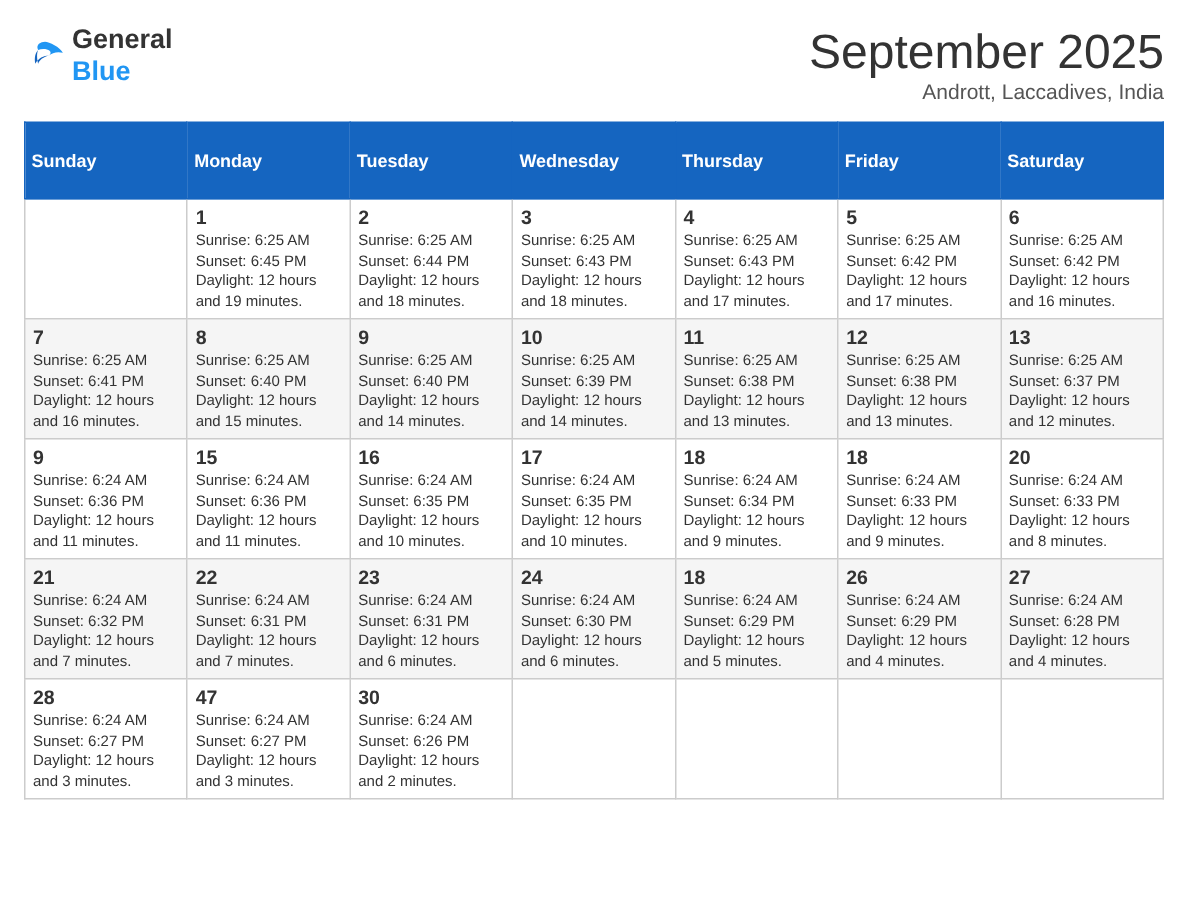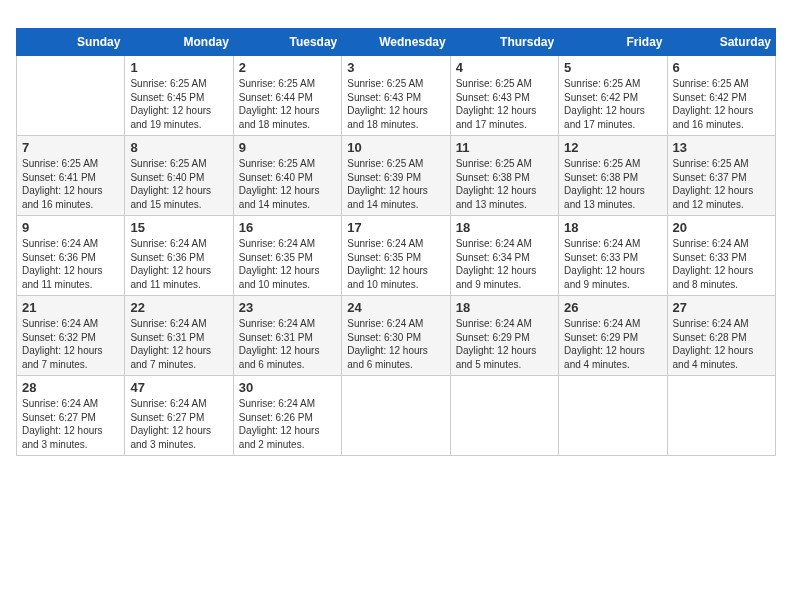--- a/index.html
+++ b/index.html
@@ -38,22 +38,22 @@
       color: #555;
     }
     table {
       width: 100%;
       border-collapse: collapse;
       font-size: 10.5px;
     }
     thead tr th {
       background-color: #1565C0;
       color: #fff;
-      padding: 6px 4px;
-      text-align: right;
+      padding: 18px 4px;
+      text-align: left;
       font-size: 12px;
       font-weight: bold;
       border: 1px solid #1565C0;
     }
     tbody tr td {
       border: 1px solid #ccc;
       vertical-align: top;
       padding: 4px 5px;
       min-height: 80px;
       width: 14.28%;
@@ -77,20 +77,34 @@
       background-color: #f5f5f5;
     }
     .empty-cell {
       background-color: #fff !important;
     }
   </style>
 </head>
 <body>
 
 <div class="header">
+  <div class="logo">
+    <svg class="logo-bird" viewBox="0 0 30 24" xmlns="http://www.w3.org/2000/svg">
+      <path d="M15 2 C18 2, 26 6, 28 10 C24 9, 20 10, 18 12 C22 8, 14 6, 10 8 C8 4, 12 2, 15 2Z" fill="#2196F3"></path>
+      <path d="M10 8 C8 10, 7 14, 8 18 C10 14, 14 12, 18 12 C14 13, 11 15, 10 18 C9 14, 9 10, 10 8Z" fill="#1565C0"></path>
+    </svg>
+    <div>
+      <span style="font-size:18px;font-weight:bold;color:#333;">General</span><br>
+      <span style="font-size:18px;font-weight:bold;color:#2196F3;">Blue</span>
+    </div>
+  </div>
+  <div class="title-block">
+    <div class="month-title">September 2025</div>
+    <div class="subtitle">Andrott, Laccadives, India</div>
+  </div>
 </div>
 
 <table>
   <thead>
     <tr>
     <th>Sunday</th>
         <th>Monday</th>
         <th>Tuesday</th>
         <th>Wednesday</th>
         <th>Thursday</th>

